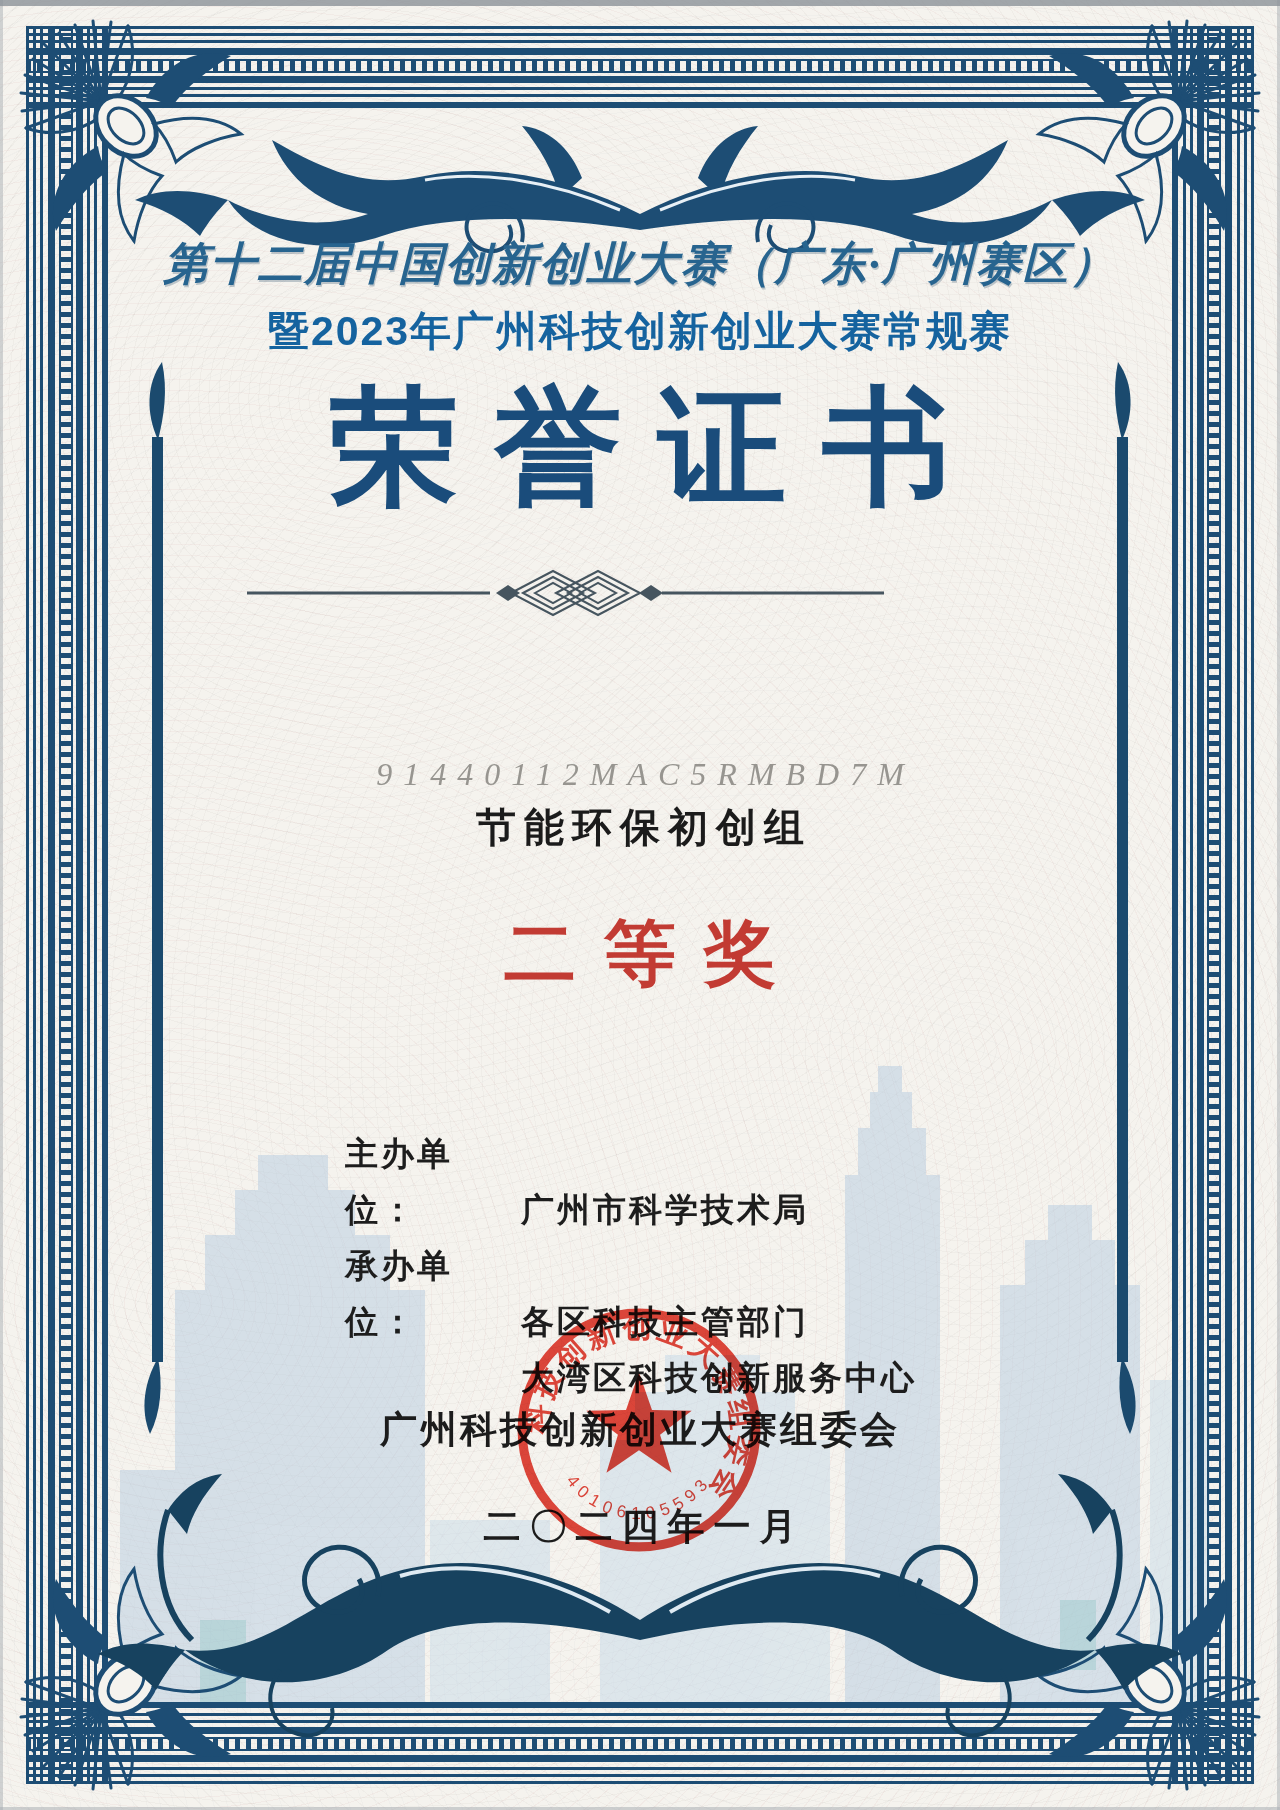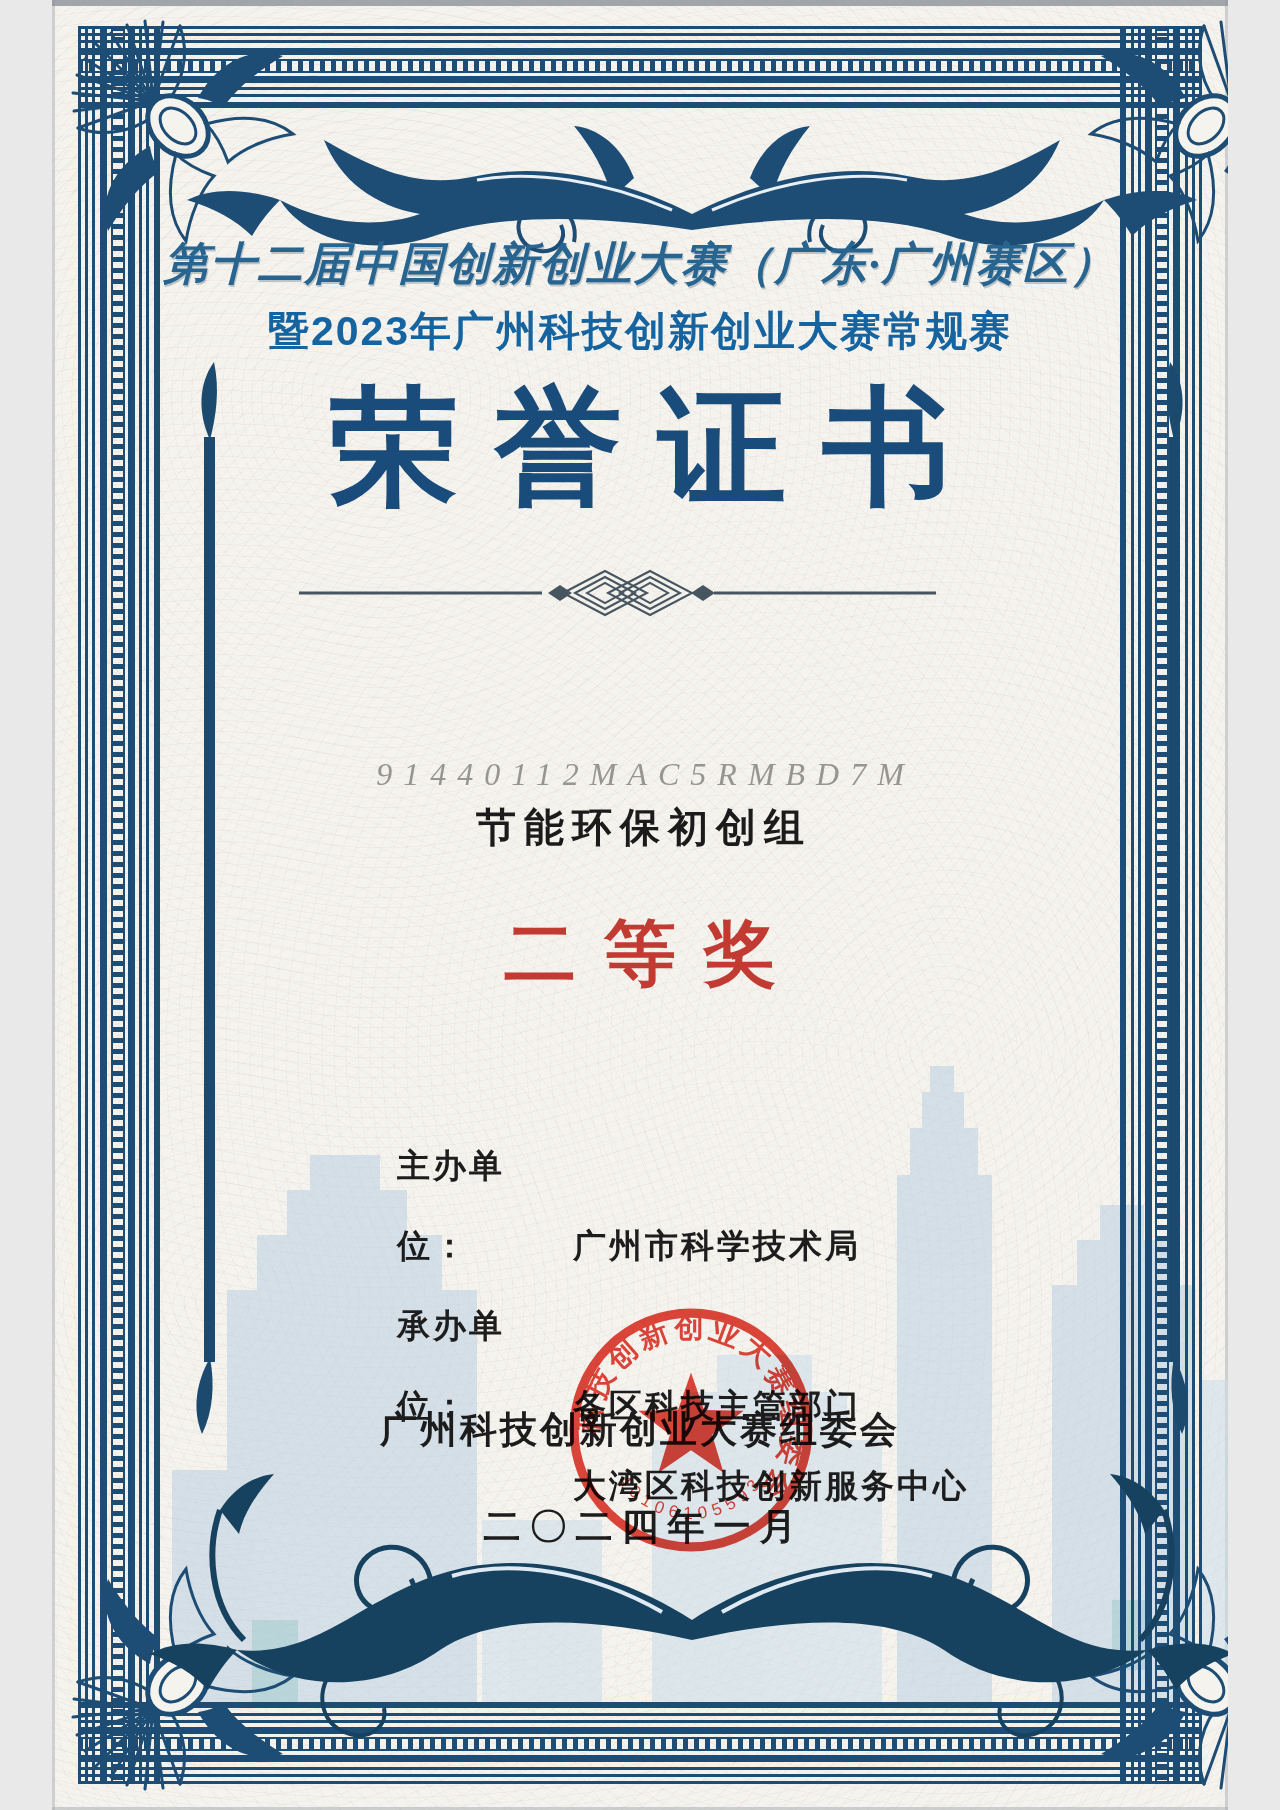--- a/index.html
+++ b/index.html
@@ -1,18 +1,18 @@
 <!DOCTYPE html>
 <html><head>
 <meta charset="utf-8">
 <style>
   html,body{margin:0;padding:0;background:#e9e9e9;}
   .page{
     position:relative;
-    width:1176px;height:1810px;
+    width:1280px;height:1810px;
     margin:0 auto;
     background-color:#f5f3ee;
     background-image:
       repeating-radial-gradient(circle at 28% 22%, transparent 0 9px, rgba(160,150,140,.07) 9px 10px),
       repeating-radial-gradient(circle at 76% 58%, transparent 0 11px, rgba(150,140,135,.06) 11px 12px),
       repeating-radial-gradient(circle at 14% 72%, transparent 0 10px, rgba(205,150,150,.09) 10px 11px),
       repeating-radial-gradient(circle at 60% 92%, transparent 0 12px, rgba(150,160,175,.05) 12px 13px);
     box-shadow: inset 0 6px 0 rgba(140,146,152,.8),
                 inset 0 -3px 0 rgba(170,175,180,.55),
                 inset 3px 0 0 rgba(170,175,180,.5),
@@ -84,21 +84,21 @@
     font-family:"Liberation Sans", sans-serif;color:#15639f;letter-spacing:2px;}
   .cert-title{top:362px;font-size:128px;font-weight:900;color:#1a4c7b;
     letter-spacing:36px;padding-left:36px;box-sizing:border-box;}
   .company{top:678px;font-size:43px;font-weight:900;
     font-family:"Liberation Sans", sans-serif;color:#151515;letter-spacing:2px;}
   .credit-code{top:756px;font-size:32px;font-style:italic;color:#979590;
     letter-spacing:11px;padding-left:11px;box-sizing:border-box;}
   .group{top:800px;font-size:40px;font-weight:900;color:#1b1b1b;letter-spacing:8px;padding-left:8px;box-sizing:border-box;}
   .award{top:906px;font-size:72px;font-weight:900;color:#c23b33;letter-spacing:28px;padding-left:28px;box-sizing:border-box;}
   .organizers{position:absolute;left:345px;top:1126px;z-index:4;
-    font-size:33px;font-weight:bold;color:#1d1d1d;line-height:80px;letter-spacing:3px;}
+    font-size:33px;font-weight:bold;color:#1d1d1d;line-height:56px;letter-spacing:3px;}
   .organizers .lbl{display:inline-block;width:176px;}
   .organizers .indent{margin-left:176px;text-align:right;}
   .committee{top:1405px;font-size:37px;font-weight:bold;color:#1c1c1c;letter-spacing:3px;}
   .cert-date{top:1456px;font-size:37px;font-weight:bold;color:#1c1c1c;letter-spacing:9px;padding-left:9px;box-sizing:border-box;margin-top:46px;}
   .seal{position:absolute;left:508px;top:1299px;z-index:5;mix-blend-mode:multiply;opacity:.92;}
 </style>
 </head>
 <body>
 
 <div class="page">

